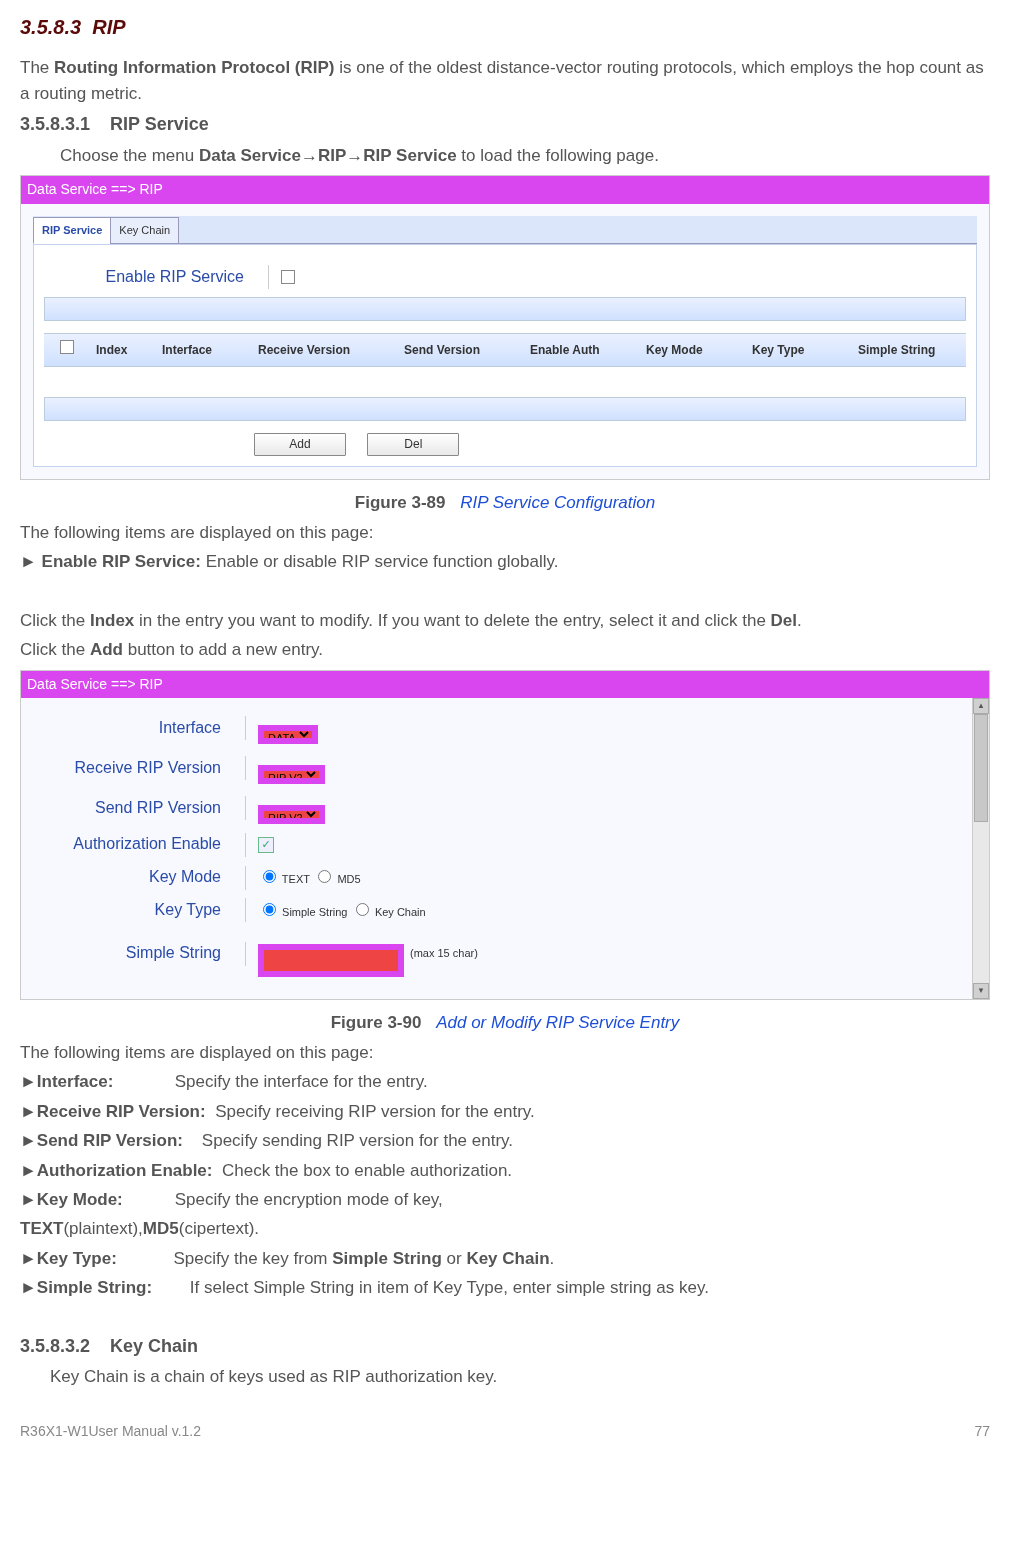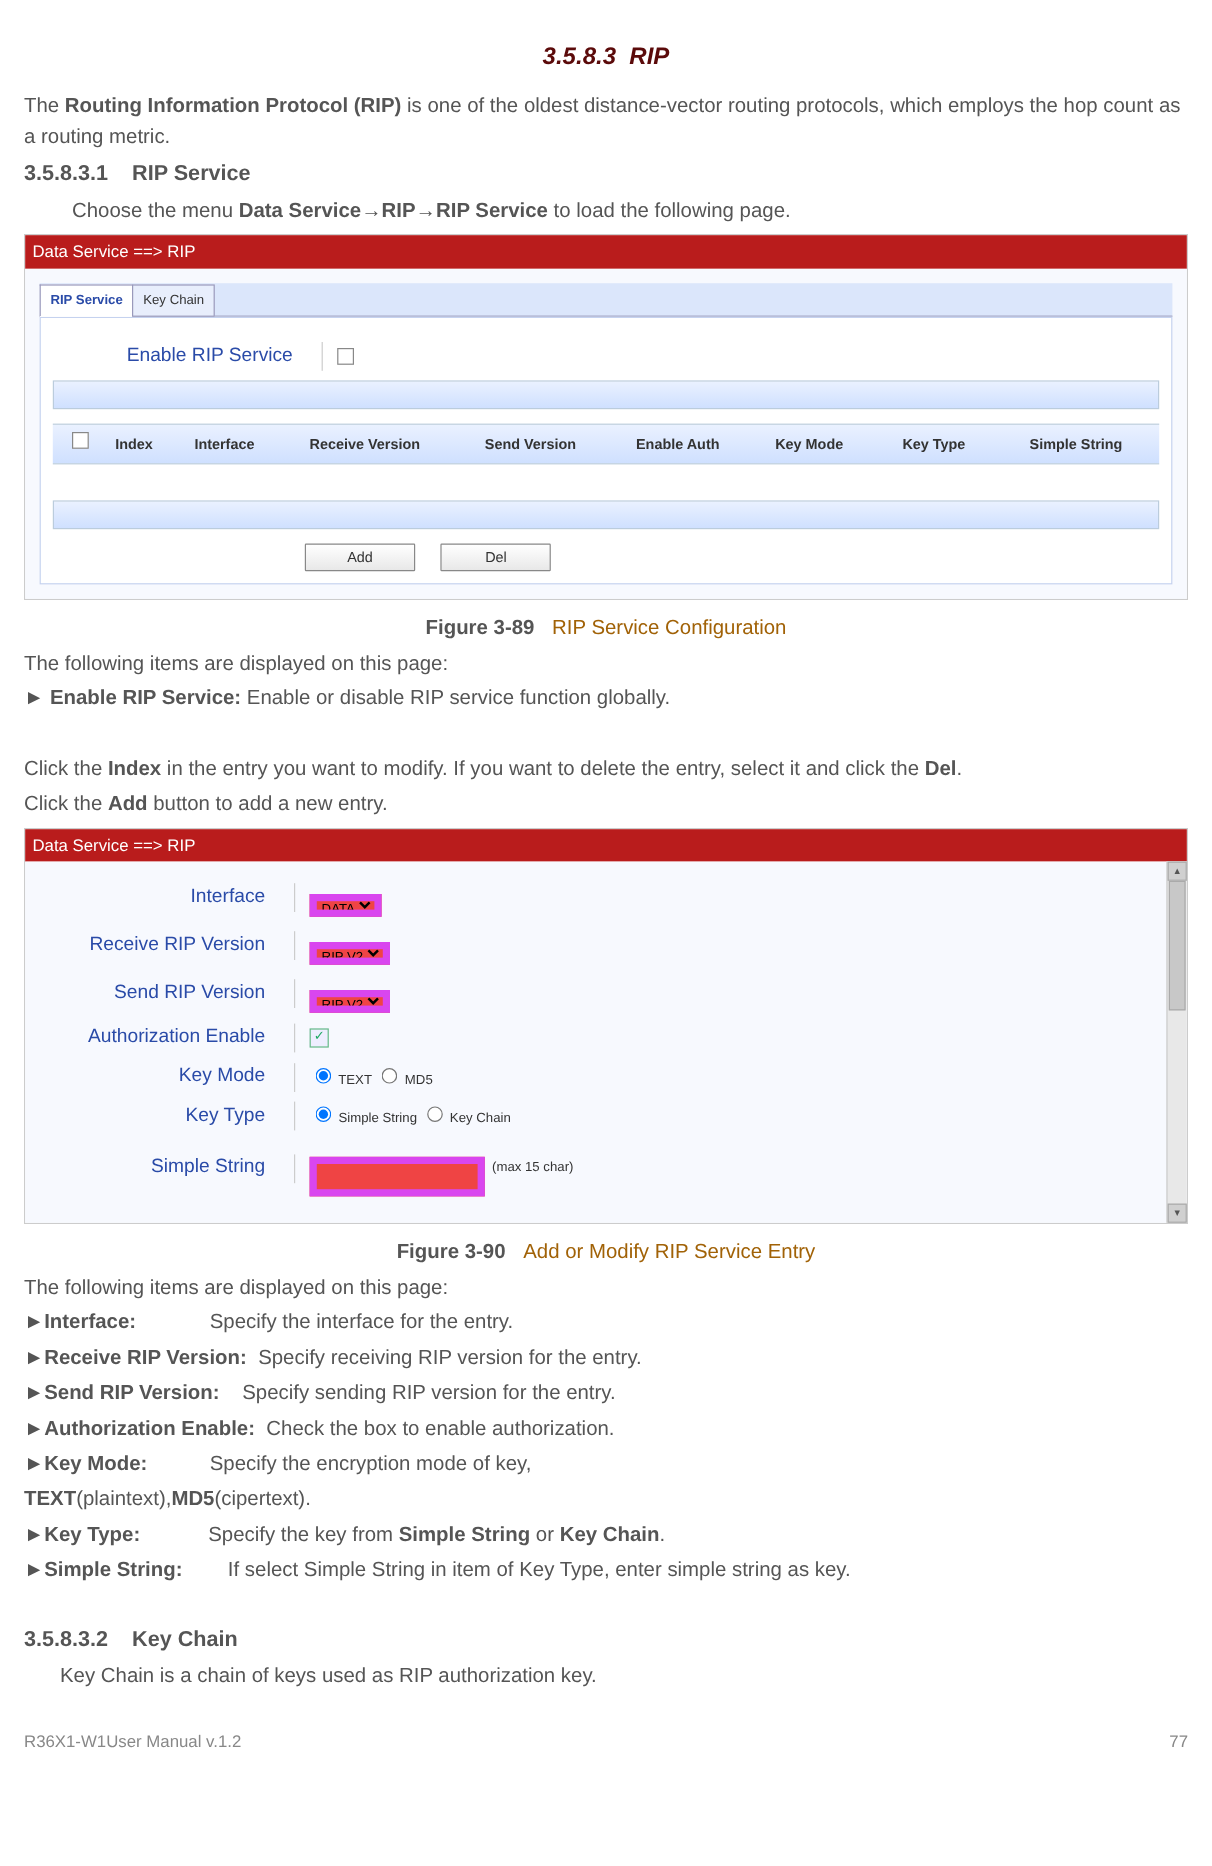--- a/index.html
+++ b/index.html
@@ -9,48 +9,47 @@
     padding: 10px 20px;
     width: 970px;
     font-size: 17px;
     line-height: 1.55;
   }
   h3.sec-heading {
     color: #5b0a0a;
     font-style: italic;
     font-weight: bold;
     font-size: 20px;
-    margin: 22px 0 12px 0;
-    text-align: center;
+    margin: 2px 0 12px 0;
   }
   h4.sub-heading {
     font-weight: bold;
     font-size: 18px;
     color: #555;
     margin: 2px 0 4px 0;
   }
   p { margin: 3px 0; }
   .bold { font-weight: bold; }
   .figcap {
     text-align: center;
     margin: 10px 0 4px 0;
     font-size: 17px;
   }
   .figcap .fignum { font-weight: bold; font-style: normal; color:#555; }
-  .figcap .figtitle { color:#a16207; margin-left:10px;}
+  .figcap .figtitle { font-style: italic; color:#1d4ed8; margin-left:10px;}
   .screenshot {
     border: 1px solid #ccc;
     background: #fff;
     margin: 6px 0;
     font-family: Tahoma, Arial, sans-serif;
     font-size: 12px;
     color: #333;
   }
   .ss-header {
-    background: #b91c1c;
+    background: #d946ef;
     color: #fff;
     padding: 3px 6px;
     font-size: 14px;
   }
   .ss-body { padding: 10px; background:#f7f9fe; position:relative;}
   .tabs { background:#dbe6fb; border-bottom:1px solid #99b; display:flex; padding:0; font-size:11px;}
   .tab { padding:4px 8px; border:1px solid #99b; background:#e8eefc; margin-right:-1px; position:relative; top:1px;}
   .tab.active { background:#fff; color:#2a4ba8; font-weight:bold; border-bottom:1px solid #fff;}
   .panel { background:#fff; border:1px solid #c5d2ef; padding:20px 10px 10px 10px; }
   .formrow { display:flex; align-items:center; margin-bottom:8px;}

